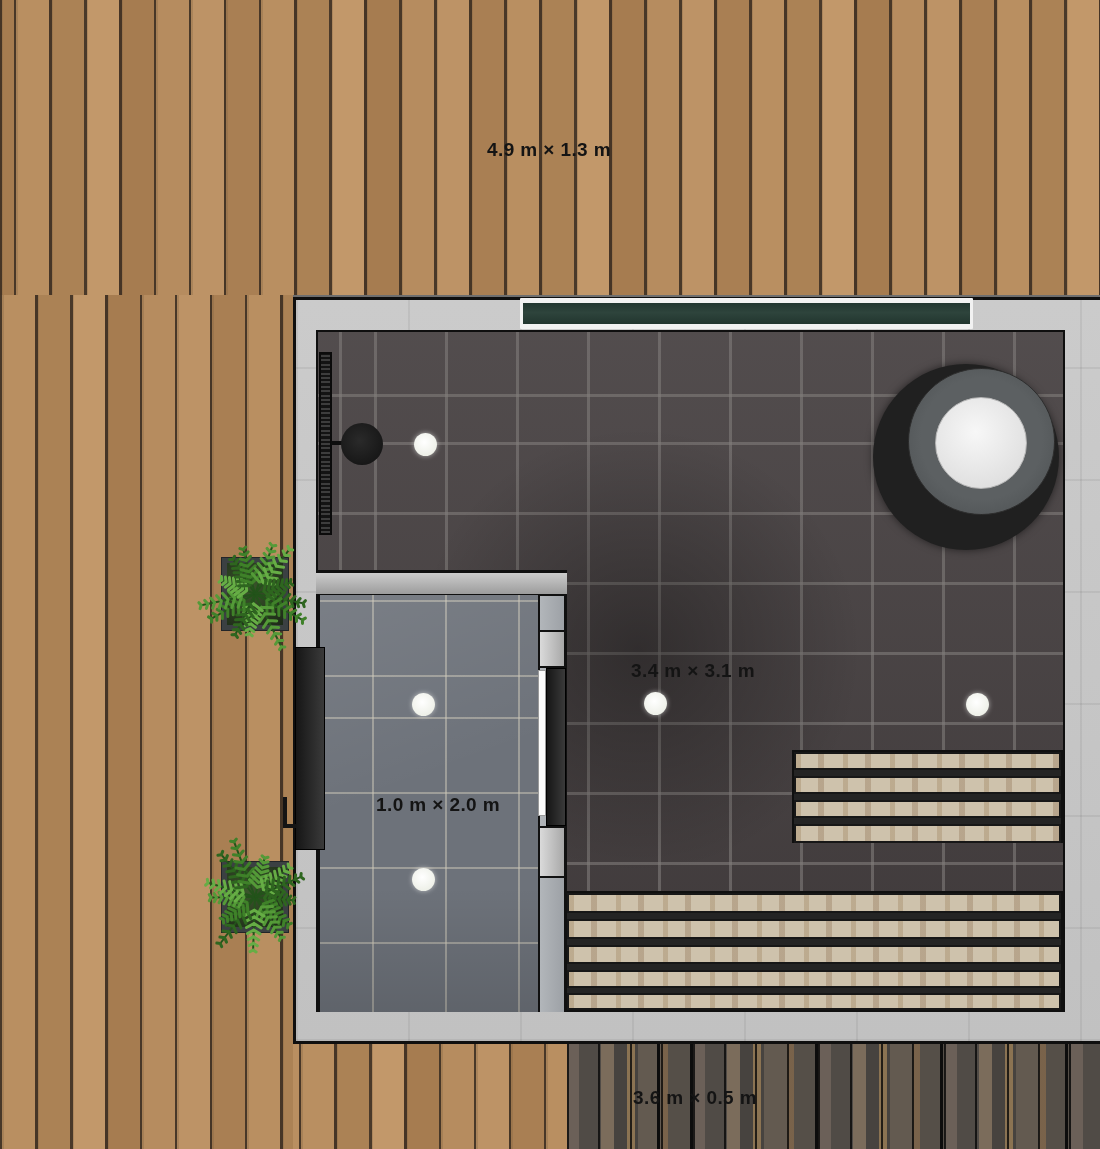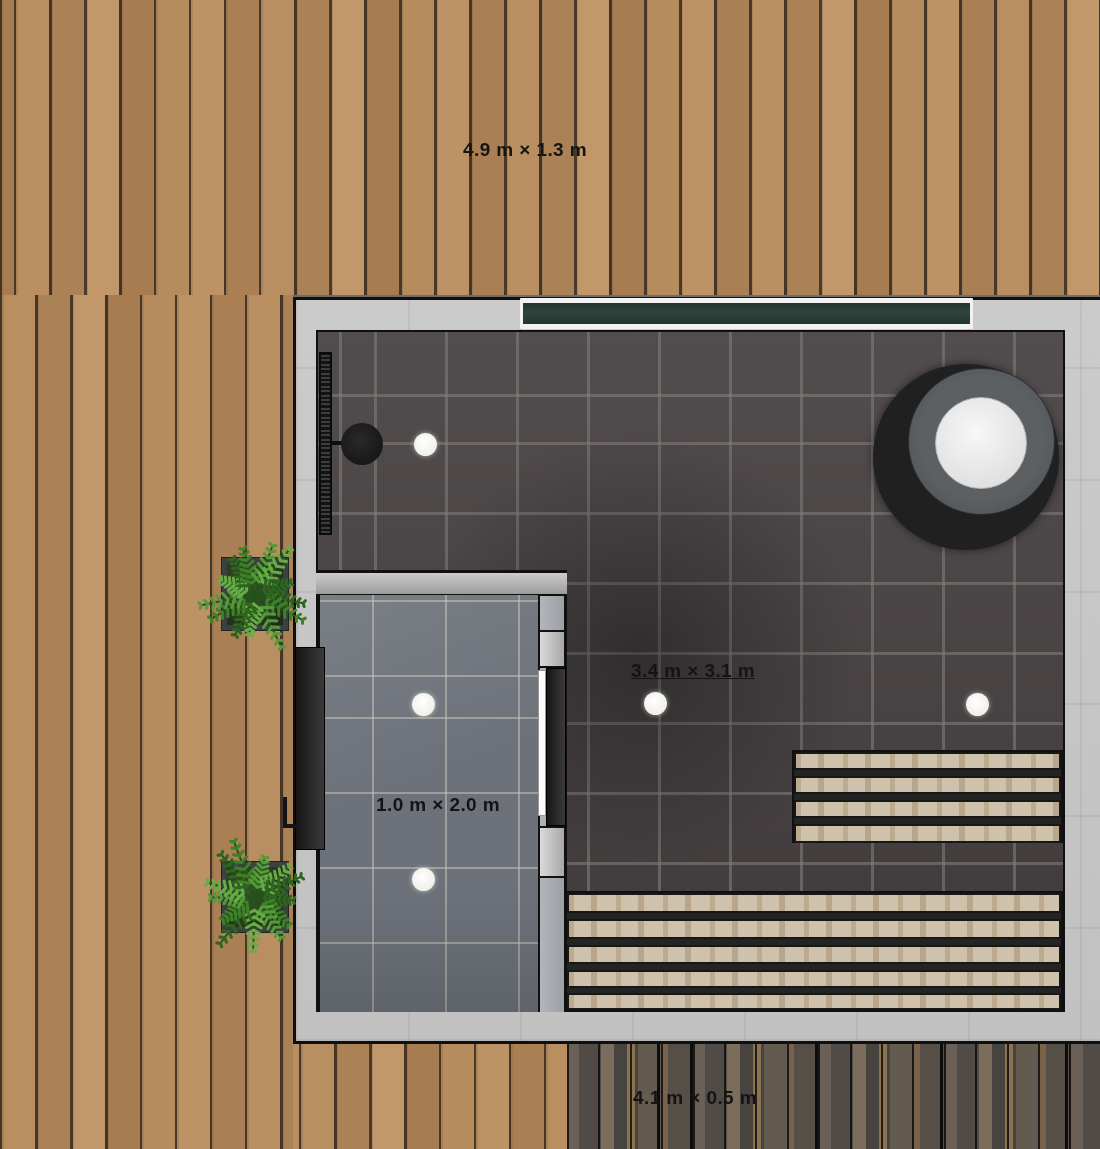--- a/index.html
+++ b/index.html
@@ -224,17 +224,17 @@
       <path d="M85 75 L64.1 19.8" stroke="#23531a" stroke-width="2" fill="none"></path>
       <path d="M79.8 61.2 l7.0 -8.5 M79.8 61.2 l-10.9 -1.7 M77.2 54.3 l6.2 -7.5 M77.2 54.3 l-9.6 -1.5 M74.5 47.4 l5.4 -6.6 M74.5 47.4 l-8.4 -1.3 M71.9 40.5 l4.6 -5.6 M71.9 40.5 l-7.2 -1.1 M69.3 33.6 l3.8 -4.6 M69.3 33.6 l-5.9 -0.9 M66.7 26.7 l3.0 -3.7 M66.7 26.7 l-4.7 -0.7 M64.1 19.8 l2.2 -2.7 M64.1 19.8 l-3.5 -0.6 " stroke="#3f8129" stroke-width="3" stroke-linecap="round" fill="none"></path>
       <path d="M85 75 L94.6 36.2" stroke="#23531a" stroke-width="2" fill="none"></path>
       <path d="M87.4 65.3 l10.6 -3.0 M87.4 65.3 l-7.9 -7.6 M88.6 60.4 l9.4 -2.7 M88.6 60.4 l-7.0 -6.7 M89.8 55.6 l8.2 -2.3 M89.8 55.6 l-6.1 -5.9 M91.0 50.7 l7.0 -2.0 M91.0 50.7 l-5.2 -5.0 M92.2 45.9 l5.8 -1.6 M92.2 45.9 l-4.3 -4.2 M93.4 41.0 l4.6 -1.3 M93.4 41.0 l-3.4 -3.3 M94.6 36.2 l3.4 -1.0 M94.6 36.2 l-2.5 -2.4 " stroke="#549a38" stroke-width="3" stroke-linecap="round" fill="none"></path>
       <path d="M85 75 L118.8 45.3" stroke="#23531a" stroke-width="2" fill="none"></path>
       <path d="M93.4 67.6 l10.4 3.5 M93.4 67.6 l-2.2 -10.8 M97.7 63.8 l9.2 3.1 M97.7 63.8 l-2.0 -9.6 M101.9 60.1 l8.0 2.7 M101.9 60.1 l-1.7 -8.3 M106.1 56.4 l6.9 2.3 M106.1 56.4 l-1.5 -7.1 M110.3 52.7 l5.7 1.9 M110.3 52.7 l-1.2 -5.9 M114.5 49.0 l4.5 1.5 M114.5 49.0 l-1.0 -4.7 M118.8 45.3 l3.3 1.1 M118.8 45.3 l-0.7 -3.4 " stroke="#66ad45" stroke-width="3" stroke-linecap="round" fill="none"></path>
       <path d="M85 75 L130.8 54.9" stroke="#23531a" stroke-width="2" fill="none"></path>
       <path d="M96.4 70.0 l8.8 6.5 M96.4 70.0 l1.2 -10.9 M102.2 67.5 l7.8 5.8 M102.2 67.5 l1.0 -9.7 M107.9 65.0 l6.8 5.1 M107.9 65.0 l0.9 -8.5 M113.6 62.4 l5.8 4.3 M113.6 62.4 l0.8 -7.2 M119.3 59.9 l4.8 3.6 M119.3 59.9 l0.6 -6.0 M125.1 57.4 l3.8 2.8 M125.1 57.4 l0.5 -4.7 M130.8 54.9 l2.8 2.1 M130.8 54.9 l0.4 -3.5 " stroke="#2e661f" stroke-width="3" stroke-linecap="round" fill="none"></path>
     </svg>
 
-  <div class="dim-label" style="left:525px;top:150px;text-align:center;">4.9 m × 1.3 m</div>
-  <div class="dim-label" style="left:693px;top:671px;text-decoration:underline;">3.4 m × 3.1 m</div>
+  <div class="dim-label" style="left:549px;top:150px;text-align:center;">4.9 m × 1.3 m</div>
+  <div class="dim-label" style="left:693px;top:671px;">3.4 m × 3.1 m</div>
   <div class="dim-label" style="left:438px;top:805px;">1.0 m × 2.0 m</div>
-  <div class="dim-label" style="left:695px;top:1098px;">4.1 m × 0.5 m</div>
+  <div class="dim-label" style="left:695px;top:1098px;">3.6 m × 0.5 m</div>
 </div>
 
 </body></html>

